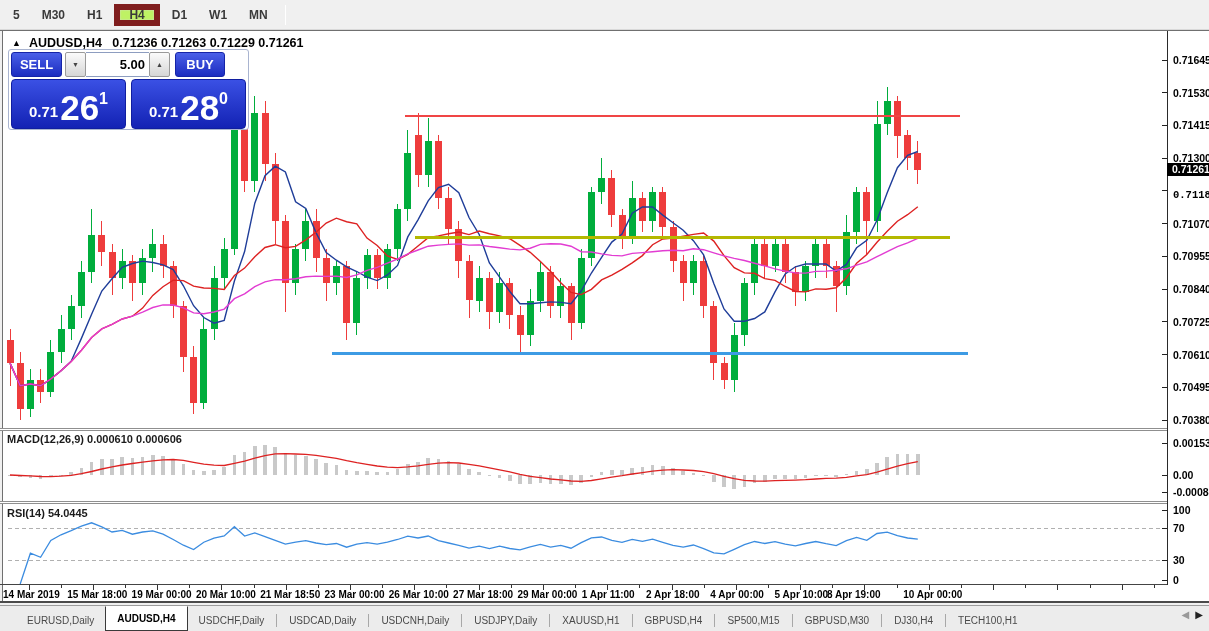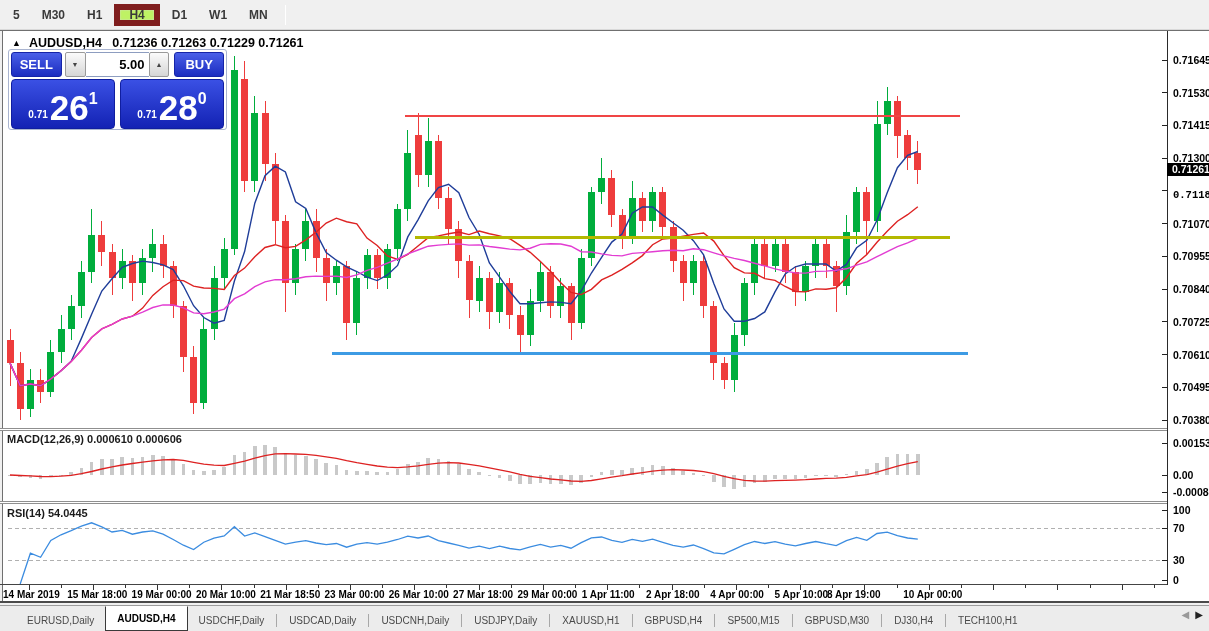--- a/index.html
+++ b/index.html
@@ -14,36 +14,36 @@
   .tf-sep{width:1px;height:20px;background:#bdbdbd;border-right:1px solid #fff;margin:0 6px;}
   
   .frame-top{position:absolute;left:0;top:30px;width:1209px;height:1px;background:#707070;}
   .frame-left{position:absolute;left:2px;top:31px;width:1px;height:570px;background:#707070;}
   .chart-bg{position:absolute;left:3px;top:31px;width:1206px;height:570px;background:#fff;}
   .pane-svg{position:absolute;left:0;}
   
   .chart-title{position:absolute;left:12px;top:36px;font-size:12.5px;font-weight:700;color:#000;}
   .chart-title .tri{font-size:9px;margin-right:5px;position:relative;top:-1px;}
   
-  .trade-panel{position:absolute;left:8px;top:49px;width:219px;height:81px;background:#fff;
+  .trade-panel{position:absolute;left:8px;top:49px;width:241px;height:81px;background:#fff;
     border:1px solid #a9b4d0;border-radius:3px;padding:2px;}
   .tp-row1{display:flex;height:25px;align-items:stretch;}
   .btn-blue{background:linear-gradient(#4a60e8,#1b2cc0);color:#fff;font-weight:700;font-size:13px;
     border:1px solid #1524a8;border-radius:3px;display:flex;align-items:center;justify-content:center;cursor:pointer;}
   .tp-sell{width:51px;}
   .tp-buy{width:50px;margin-left:5px;}
   .spin-btn{width:21px;background:linear-gradient(#fbfbfb,#d6d6d6);border:1px solid #9a9a9a;
     border-radius:2px;font-size:7px;color:#444;display:flex;align-items:center;justify-content:center;cursor:pointer;margin-left:3px;}
   .vol-input{width:63px;border:1px solid #8d9dc0;border-left:none;border-right:none;
     text-align:right;font-size:13px;font-weight:600;padding-right:4px;color:#000;outline:none;
     font-family:"Liberation Sans",sans-serif;}
   .tp-row2{display:flex;margin-top:2px;height:50px;}
   .big-quote{flex:1;background:linear-gradient(#3a50e4,#1322b4);border:1px solid #101ea0;border-radius:4px;
     color:#fff;display:flex;align-items:flex-end;justify-content:center;padding-bottom:4px;cursor:pointer;}
-  .big-quote .small{font-size:10px;font-weight:700;margin-right:2px;margin-bottom:4px;}
+  .big-quote .small{font-size:15px;font-weight:700;margin-right:2px;margin-bottom:4px;}
   .big-quote .big{font-size:35px;font-weight:700;line-height:0.88;}
   .big-quote .sup{font-size:16px;font-weight:700;position:relative;top:-16px;}
   .big-quote + .big-quote{margin-left:5px;}
   
   .price-axis{position:absolute;left:1167px;top:31px;width:42px;height:554px;border-left:1px solid #2a2a2a;background:#fff;}
   .ax-label{position:absolute;left:1173px;font-size:10.5px;font-weight:700;color:#000;}
   .price-tag{position:absolute;left:1167px;width:42px;height:13px;background:#000;color:#fff;
     font-size:10.5px;font-weight:700;text-align:left;padding-left:5px;line-height:13px;}
   .pane-label{position:absolute;left:7px;font-size:11px;font-weight:600;color:#1a1a1a;}
   .pane-sep{position:absolute;left:0;width:1209px;height:3px;background:#fff;

